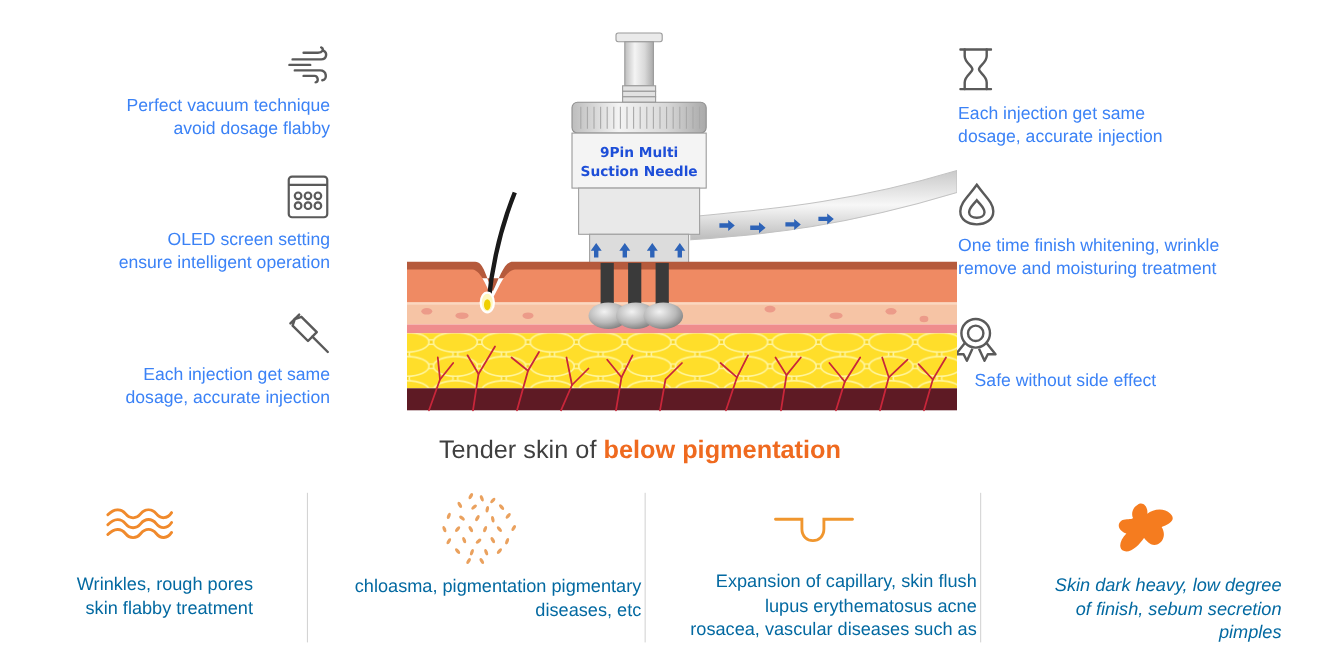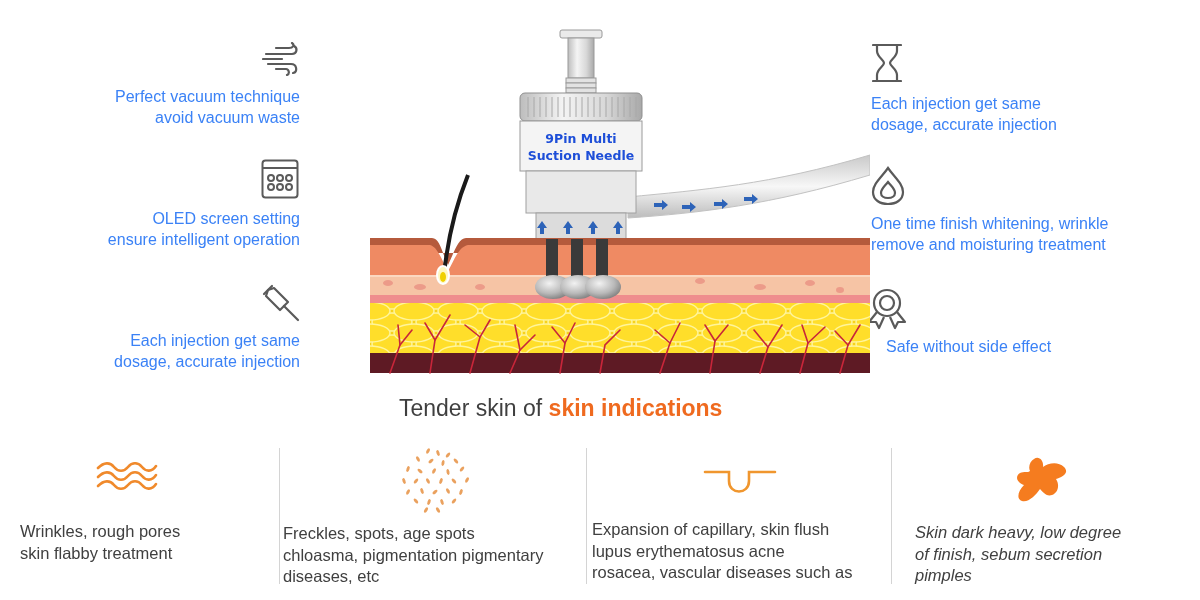--- a/index.html
+++ b/index.html
@@ -4,39 +4,39 @@
 <style>
   html, body { margin: 0; padding: 0; background: #ffffff; }
   body { width: 1200px; height: 600px; position: relative; overflow: hidden; font-family: "Liberation Sans", sans-serif; color: #6b6b6b; }
   .abs { position: absolute; }
   .feat-text { font-size: 16px; line-height: 21px; color: #3b82f6; }
   .left-feat { text-align: right; }
   .right-feat { text-align: left; }
   .icon svg { display: block; }
   .headline { font-size: 23px; color: #3f3f3f; white-space: nowrap; }
   .headline .hl { color: #ef6a1f; font-weight: bold; }
-  .ind-text { font-size: 16.5px; line-height: 21.5px; color: #404040; text-align: left; }
+  .ind-text { font-size: 16.5px; line-height: 21.5px; color: #0369a1; text-align: right; }
   .divider { width: 1px; background: #d4d4d4; }
   .device-label { font-family: "DejaVu Sans", sans-serif; font-size: 12.5px; line-height: 17px; color: #1d4ed8; text-align: center; font-weight: 600; }
 </style>
 </head>
 <body>
 
 <div class="abs icon" style="left:262px; top:42px;">
   <svg width="38" height="34" viewBox="0 0 38 34" fill="none" stroke="#5a5a5a" stroke-width="2.2" stroke-linecap="round">
     <path d="M14 6 H27 C31 6 33 3 30 1"></path>
     <path d="M4 12 H30 C35 12 36 6 32 4"></path>
     <path d="M1 17 H20"></path>
     <path d="M6 22 H29 C35 22 36 30 31 31"></path>
     <path d="M14 27 H24 C27 27 28 32 25 33"></path>
   </svg>
 </div>
 <div class="abs feat-text left-feat" style="right:900px; top:86px; width:260px;">
   <div>Perfect vacuum technique</div>
-  <div>avoid vacuum waste</div>
+  <div>avoid dosage flabby</div>
 </div>
 
 <div class="abs icon" style="left:261px; top:159px;">
   <svg width="38" height="40" viewBox="0 0 38 40" fill="none" stroke="#5a5a5a" stroke-width="2">
     <rect x="1.5" y="1.5" width="35" height="37" rx="3"></rect>
     <line x1="1.5" y1="9" x2="36.5" y2="9"></line>
     <circle cx="10" cy="19" r="3"></circle>
       <circle cx="19" cy="19" r="3"></circle>
       <circle cx="28" cy="19" r="3"></circle>
     <circle cx="10" cy="28" r="3"></circle>
@@ -231,21 +231,21 @@
       <path d="M243 203 l5 -7 l5 7 h-3 v6 h-4 v-6 z"></path>
     </g>
   </svg>
 </div>
 <div class="abs device-label" style="left:520px; top:130px; width:122px;">
   <div>9Pin Multi</div>
   <div>Suction Needle</div>
 </div>
 
 <div class="abs headline" style="left:399px; top:395px;">
-  <span>Tender skin of </span><span class="hl">skin indications</span>
+  <span>Tender skin of </span><span class="hl">below pigmentation</span>
 </div>
 
 <div class="abs divider" style="left:279px; top:448px; height:136px;"></div>
 <div class="abs divider" style="left:586px; top:448px; height:136px;"></div>
 <div class="abs divider" style="left:891px; top:448px; height:136px;"></div>
 
 <div class="abs icon" style="left:96px; top:462px;">
   <svg width="62" height="30" viewBox="0 0 62 30" fill="none" stroke="#f08a2c" stroke-width="2.6" stroke-linecap="round">
     <path d="M2 6 C8 0 14 0 18 5 C22 10 28 10 32 5 C36 0 42 0 46 5 C50 10 56 10 60 4"></path>
     <path d="M2 15 C8 9 14 9 18 14 C22 19 28 19 32 14 C36 9 42 9 46 14 C50 19 56 19 60 13"></path>
@@ -286,21 +286,20 @@
       <ellipse cx="18" cy="54" rx="1.5" ry="3" transform="rotate(-40 18 54)"></ellipse>
         <ellipse cx="31" cy="55" rx="1.5" ry="3" transform="rotate(20 31 55)"></ellipse>
         <ellipse cx="44" cy="55" rx="1.5" ry="3" transform="rotate(-20 44 55)"></ellipse>
         <ellipse cx="56" cy="54" rx="1.5" ry="3" transform="rotate(40 56 54)"></ellipse>
       <ellipse cx="28" cy="63" rx="1.5" ry="3" transform="rotate(30 28 63)"></ellipse>
         <ellipse cx="40" cy="63" rx="1.5" ry="3" transform="rotate(-30 40 63)"></ellipse>
     </g>
   </svg>
 </div>
 <div class="abs ind-text" style="left:283px; top:523px; width:300px;">
-  <div>Freckles, spots, age spots</div>
   <div>chloasma, pigmentation pigmentary</div>
   <div>diseases, etc</div>
 </div>
 
 <div class="abs icon" style="left:703px; top:469px;">
   <svg width="74" height="28" viewBox="0 0 74 28" fill="none" stroke="#f0962e" stroke-width="2.6" stroke-linecap="round">
     <path d="M2 3 H26 V12 C26 26 46 26 46 12 V3 H72"></path>
   </svg>
 </div>
 <div class="abs ind-text" style="left:592px; top:519px; width:296px;">

